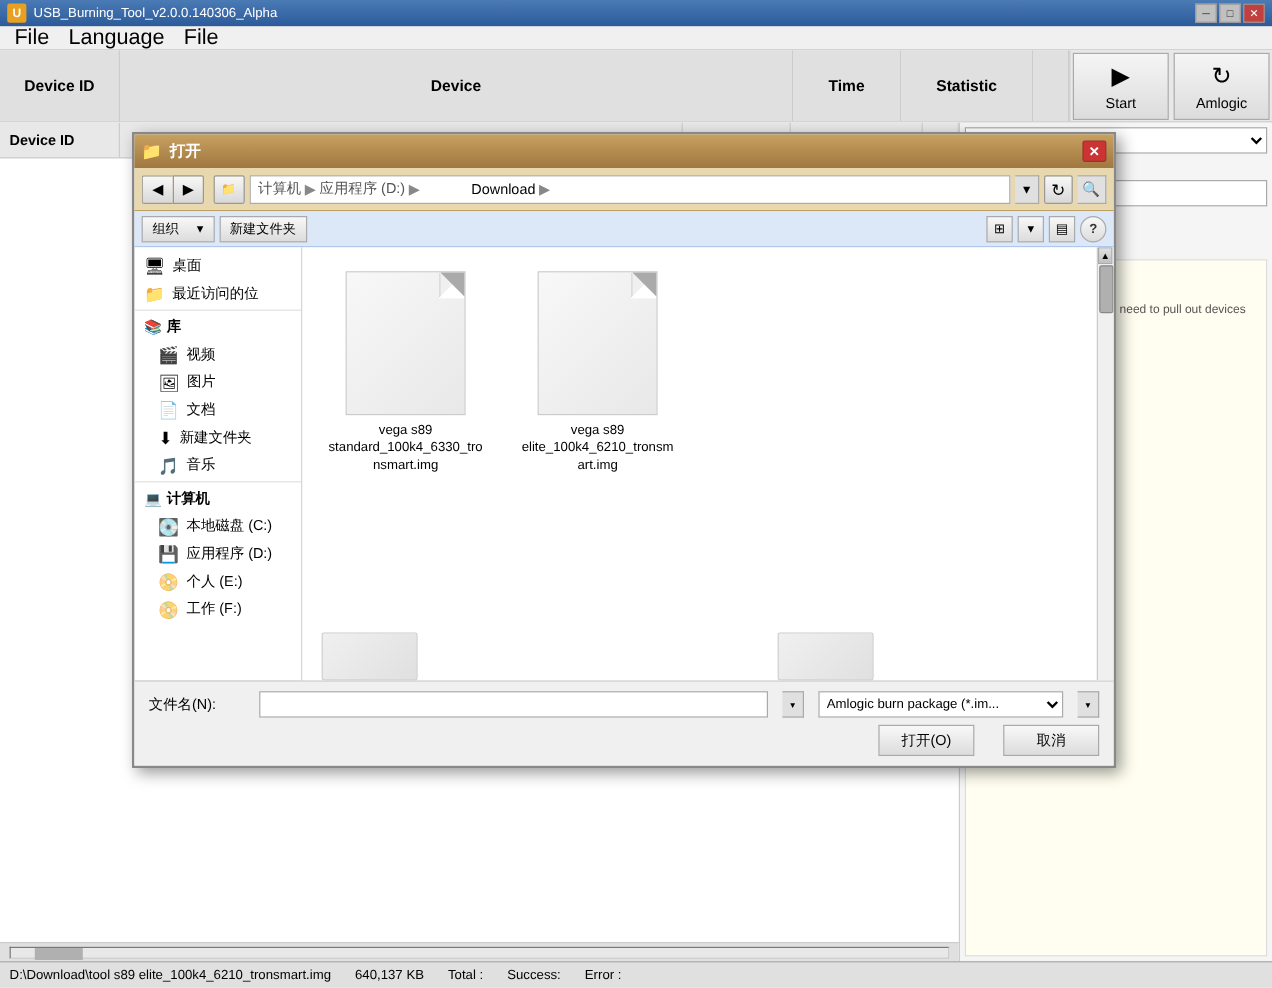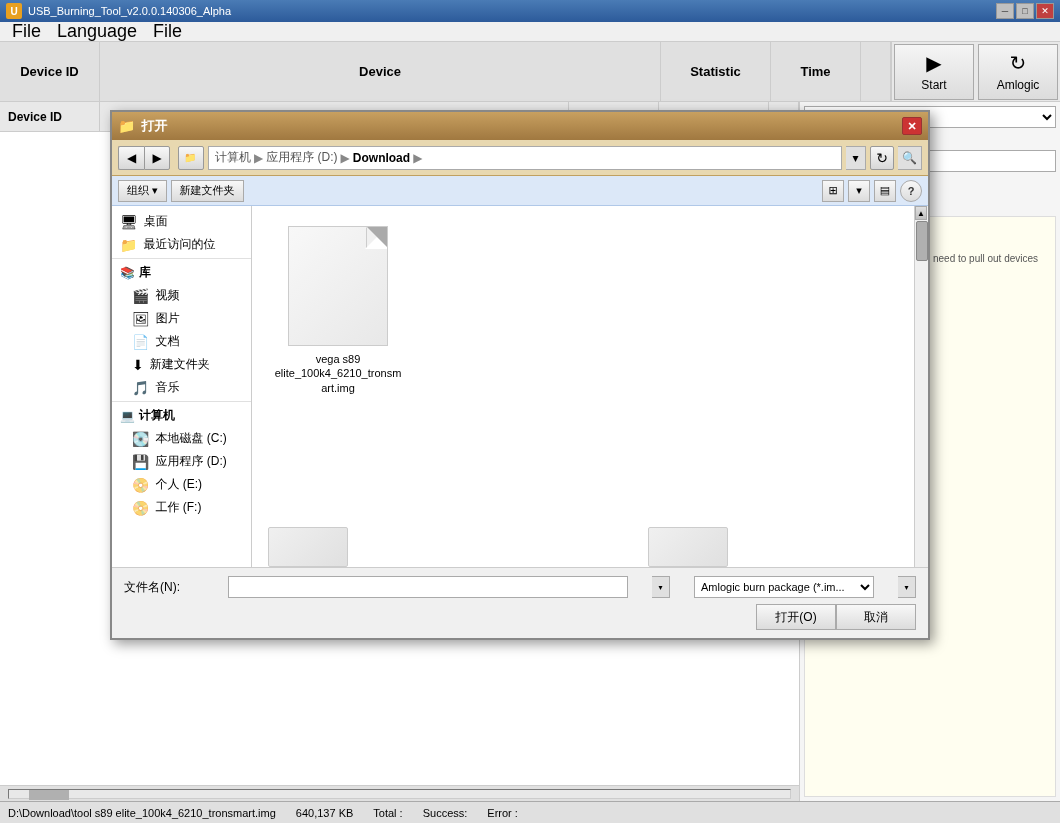--- a/index.html
+++ b/index.html
@@ -340,21 +340,21 @@
       padding: 0 6px;
       gap: 4px;
     }
     .subtoolbar-btn {
       height: 22px;
       background: linear-gradient(to bottom, #f8f8f8, #dcdcdc);
       border: 1px solid #aaa;
       padding: 0 8px;
       cursor: pointer;
       font-size: 11px;
-      display: flex; align-items: center; gap: 3px;
+      display: flex; align-items: center; gap: 15px;
     }
     .subtoolbar-separator { flex: 1; }
     .view-btn {
       width: 22px; height: 22px;
       background: linear-gradient(to bottom, #f8f8f8, #dcdcdc);
       border: 1px solid #aaa;
       cursor: pointer;
       display: flex; align-items: center; justify-content: center;
       font-size: 11px;
     }
@@ -496,37 +496,37 @@
 
     
     .dialog-bottom {
       background: #f0f0f0;
       border-top: 1px solid #ccc;
       padding: 8px 12px;
     }
     .dialog-filename-row {
       display: flex;
       align-items: center;
-      gap: 24px;
+      gap: 12px;
       margin-bottom: 6px;
     }
     .dialog-label {
       font-size: 12px;
       min-width: 80px;
     }
     .dialog-filename-input {
       flex: 1;
       height: 22px;
       border: 1px solid #aaa;
       background: white;
       padding: 2px 4px;
       font-size: 12px;
     }
     .dialog-filetype-select {
-      width: 180px;
+      width: 204px;
       height: 22px;
       border: 1px solid #aaa;
       background: white;
       font-size: 11px;
       padding: 0 2px;
     }
     .dialog-input-dropdown {
       width: 18px; height: 22px;
       background: #e0e0e0;
       border: 1px solid #aaa;
@@ -540,21 +540,21 @@
       background: #e0e0e0;
       border: 1px solid #aaa;
       border-left: none;
       cursor: pointer;
       display: flex; align-items: center; justify-content: center;
       font-size: 8px;
     }
     .dialog-buttons-row {
       display: flex;
       justify-content: flex-end;
-      gap: 0;
+      gap: 24px;
     }
     .dialog-btn {
       width: 80px;
       height: 26px;
       background: linear-gradient(to bottom, #f8f8f8, #dcdcdc);
       border: 1px solid #aaa;
       cursor: pointer;
       font-size: 12px;
       display: flex; align-items: center; justify-content: center;
     }
@@ -613,22 +613,22 @@
   <div class="menu-item">Language</div>
   <div class="menu-item">File</div>
 </div>
 
 <div class="main-content">
 
   <div class="toolbar">
     <div class="table-header">
       <div class="th-cell th-device-id">Device ID</div>
       <div class="th-cell th-status">Device</div>
+      <div class="th-cell th-time">Time</div>
       <div class="th-cell th-statistic">Statistic</div>
-      <div class="th-cell th-time">Time</div>
       <div class="th-cell th-empty"></div>
     </div>
     <div class="toolbar-buttons">
       <button class="toolbar-btn">
         <span class="toolbar-btn-icon">▶</span>
         <span>Start</span>
       </button>
       <button class="toolbar-btn">
         <span class="toolbar-btn-icon">↻</span>
         <span>Amlogic</span>
@@ -707,21 +707,21 @@
         <div class="nav-btn nav-btn-right">▶</div>
       </div>
       <div style="display:flex;align-items:center;margin-left:4px;">
         <div class="nav-btn" style="font-size:10px;">📁</div>
       </div>
       <div class="path-bar">
         <span style="color:#555;">计算机</span>
         <span style="color:#888;margin:0 3px;">▶</span>
         <span style="color:#555;">应用程序 (D:)</span>
         <span style="color:#888;margin:0 3px;">▶</span>
-        <span style="font-weight:bold;">Download</span>
+        <span style="font-weight:normal;margin-left:40px;">Download</span>
         <span style="color:#888;margin:0 3px;">▶</span>
       </div>
       <div class="path-dropdown">▾</div>
       <div class="refresh-btn">↻</div>
       <div class="search-icon-btn">🔍</div>
     </div>
 
     <div class="dialog-subtoolbar">
       <div class="subtoolbar-btn">
         <span>组织</span>
@@ -792,20 +792,26 @@
         </div>
         <div class="sidebar-item" style="padding-left:20px;">
           <span class="sidebar-icon">📀</span>
           <span>工作 (F:)</span>
         </div>
       </div>
 
       <div class="dialog-files">
         <div class="files-container">
 
+          <div class="file-item">
+            <div class="file-icon-large">
+              <div class="file-corner-fold2"></div>
+            </div>
+            <div class="file-name">vega s89<br>standard_100k4_6330_tronsmart.img</div>
+          </div>
 
           <div class="file-item">
             <div class="file-icon-large">
               <div class="file-corner-fold2"></div>
             </div>
             <div class="file-name">vega s89 elite_100k4_6210_tronsmart.img</div>
           </div>
 
         </div>
 

